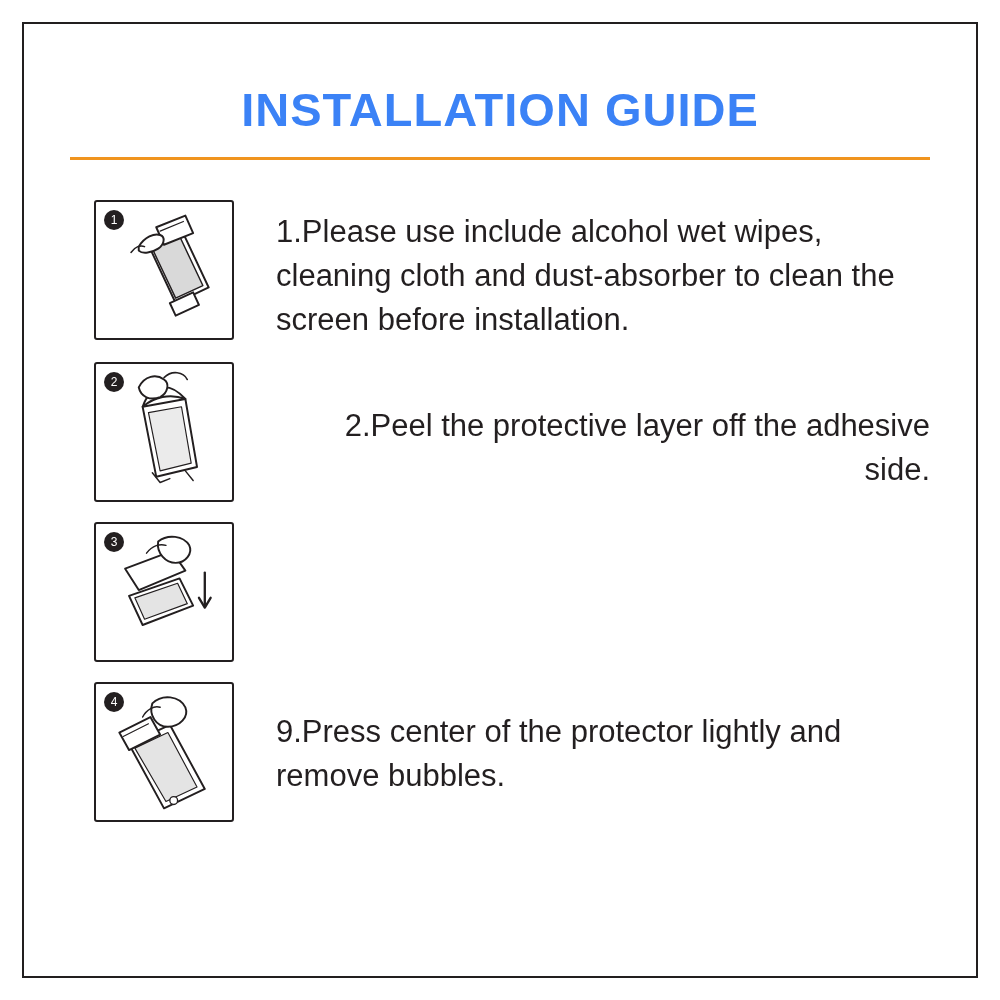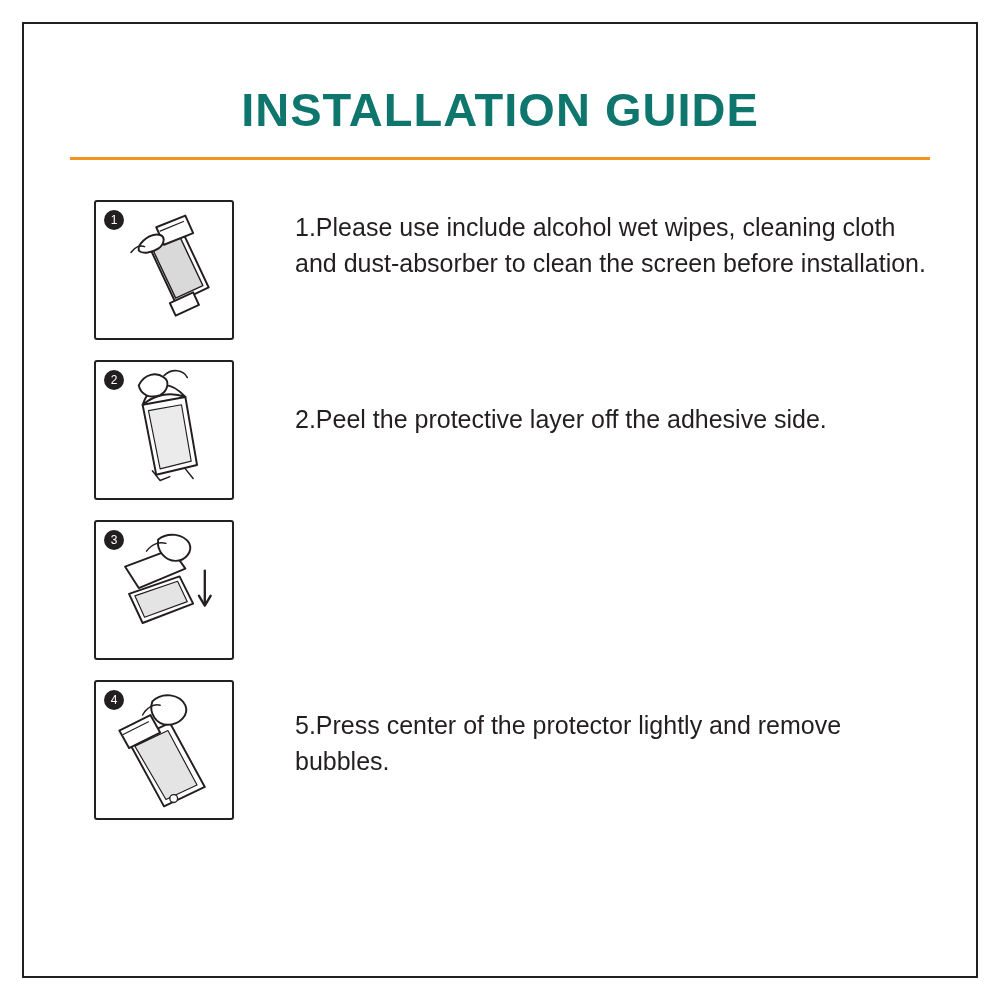--- a/index.html
+++ b/index.html
@@ -34,21 +34,21 @@
     position: absolute;
     left: 70px;
     top: 60px;
     width: 860px;
   }
   .title {
     font-size: 47px;
     font-weight: bold;
     letter-spacing: 1px;
     text-align: center;
-    color: #0f766e;
+    color: #3b82f6;
     padding-top: 22px;
     padding-bottom: 20px;
     font-family: "Liberation Sans", sans-serif;
   }
   .rule {
     height: 3px;
     background: #f0941e;
     width: 860px;
     margin: 0 auto 40px auto;
   }
@@ -86,29 +86,29 @@
   }
   .art {
     position: absolute;
     left: 0;
     top: 0;
     width: 100%;
     height: 100%;
   }
   .step-text {
     flex: 1;
-    padding-left: 61px;
+    padding-left: 42px;
     padding-top: 14px;
-    font-size: 25px;
+    font-size: 31px;
     line-height: 1.42;
     color: #231f20;
     font-family: "Liberation Sans", sans-serif;
   }
   .s1 .step-text { padding-top: 10px; }
-  .s2 .step-text { padding-top: 42px; }
+  .s2 .step-text { padding-top: 42px; text-align: right; }
   .s3 .step-text { padding-top: 28px; }
   .s4 .step-text { padding-top: 28px; }
 </style>
 </head>
 <body>
 
 <div class="page">
   <div class="frame"></div>
 
   <div class="content">
@@ -192,17 +192,17 @@
             <circle cx="80" cy="120" r="4" stroke-width="1.4" fill="#ffffff"></circle>
 
             <path d="M24 50 L56 34 L66 52 L34 68 Z" fill="#ffffff"></path>
             <path d="M28 54 L54 41" stroke-width="1.2"></path>
 
             <path d="M58 20 C68 10 86 12 92 24 C96 34 86 44 74 44 C62 44 54 32 58 20 Z" fill="#ffffff"></path>
             <path d="M48 34 C52 26 60 22 66 24" stroke-width="1.5"></path>
           </g>
         </svg>
       </div>
-      <div class="step-text">5.Press center of the protector lightly and remove bubbles.</div>
+      <div class="step-text">9.Press center of the protector lightly and remove bubbles.</div>
     </div>
 
   </div>
 </div>
 
 </body></html>

